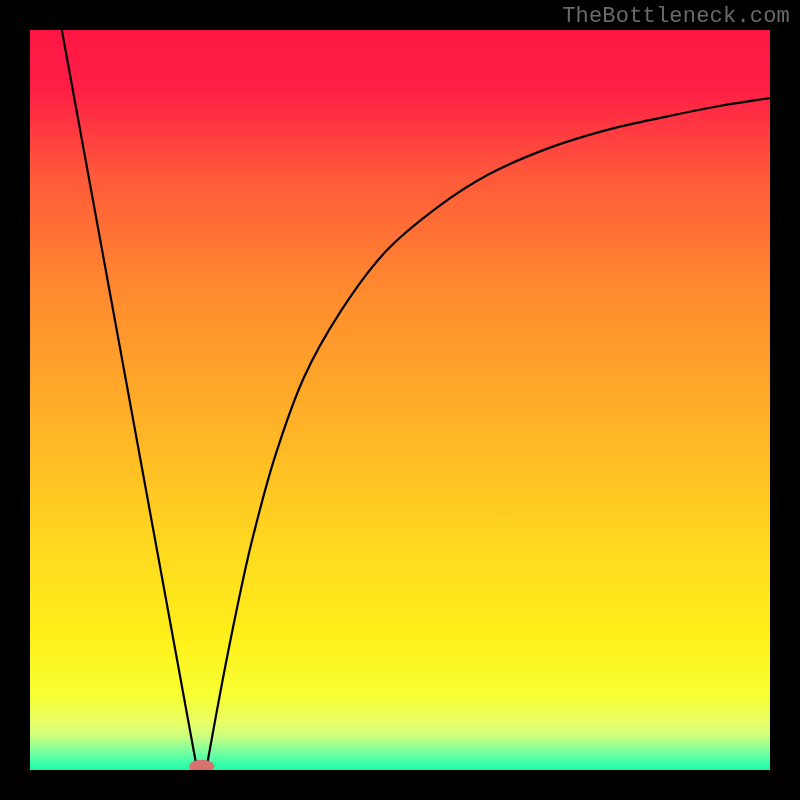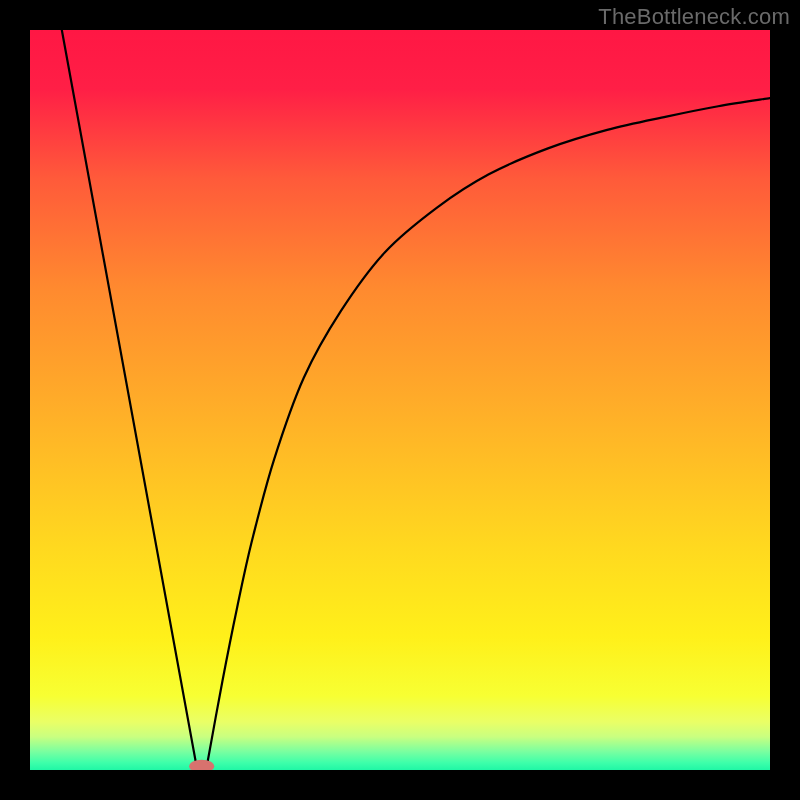--- a/index.html
+++ b/index.html
@@ -25,20 +25,21 @@
     height: 740px;
   }
   .watermark {
     position: absolute;
     top: 4px;
     right: 10px;
     color: #6a6a6a;
     font-size: 22px;
     font-weight: 400;
     letter-spacing: 0.2px;
+    font-family: Liberation Mono, monospace;
   }
 </style>
 </head>
 <body>
 
 <div class="frame">
 
   <div class="watermark">TheBottleneck.com</div>
 
   <svg class="plot" viewBox="0 0 740 740" preserveAspectRatio="none">

